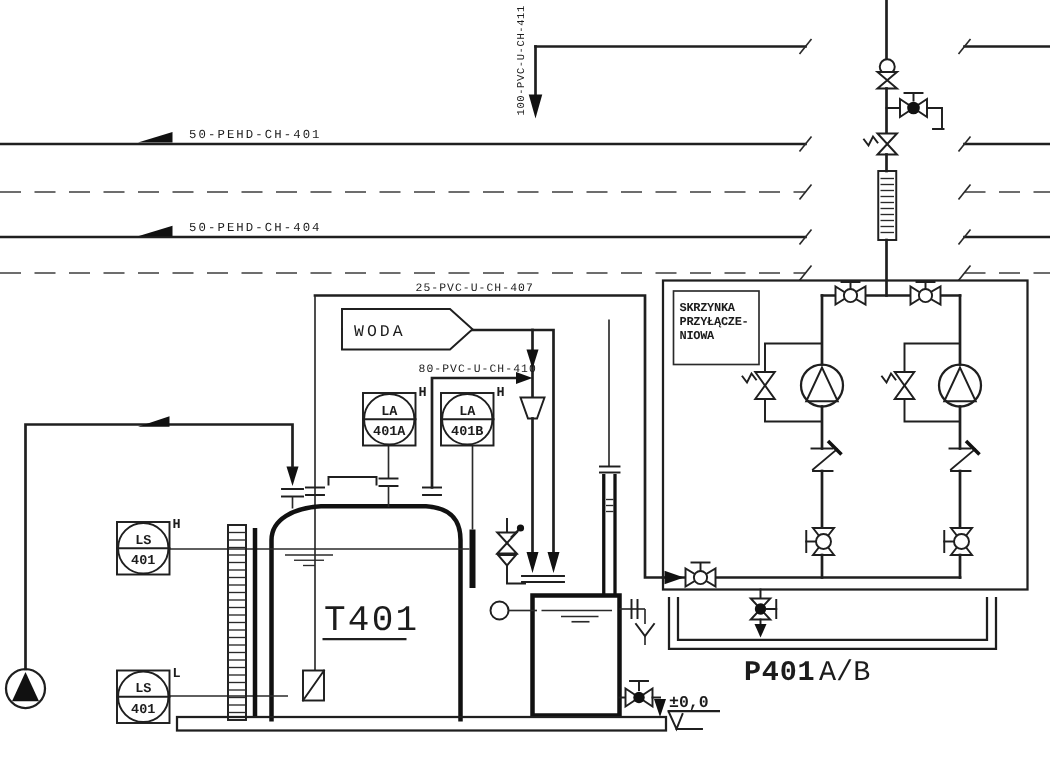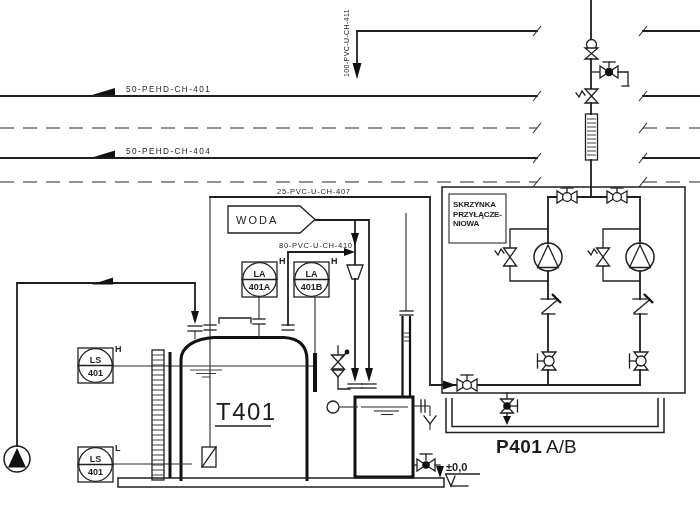--- a/index.html
+++ b/index.html
@@ -1,17 +1,17 @@
 <!DOCTYPE html>
 <html><head>
 <meta charset="utf-8">
 <style>
   html,body{margin:0;padding:0;background:#fff;}
   #stage{position:relative;width:700px;height:512px;background:#ffffff;overflow:hidden;
-         font-family:Liberation Sans, sans-serif;}
+         font-family:Liberation Mono, monospace;}
   svg{display:block}
   
   .pipe   {stroke:#1f1f1f;stroke-width:1.8;fill:none;stroke-linecap:square;}
   .pipe-d {stroke:#6d6d6d;stroke-width:1.3;fill:none;stroke-dasharray:14 9;}
   .sym    {stroke:#1f1f1f;stroke-width:1.3;fill:none;stroke-linecap:square;}
   .sym-w  {stroke:#1f1f1f;stroke-width:1.3;fill:#ffffff;}
   .thin   {stroke:#2a2a2a;stroke-width:1.1;fill:none;}
   .med    {stroke:#1f1f1f;stroke-width:1.5;fill:none;}
   .thick  {stroke:#111;stroke-width:3;fill:none;}
   .blk    {fill:#111;stroke:none;}

